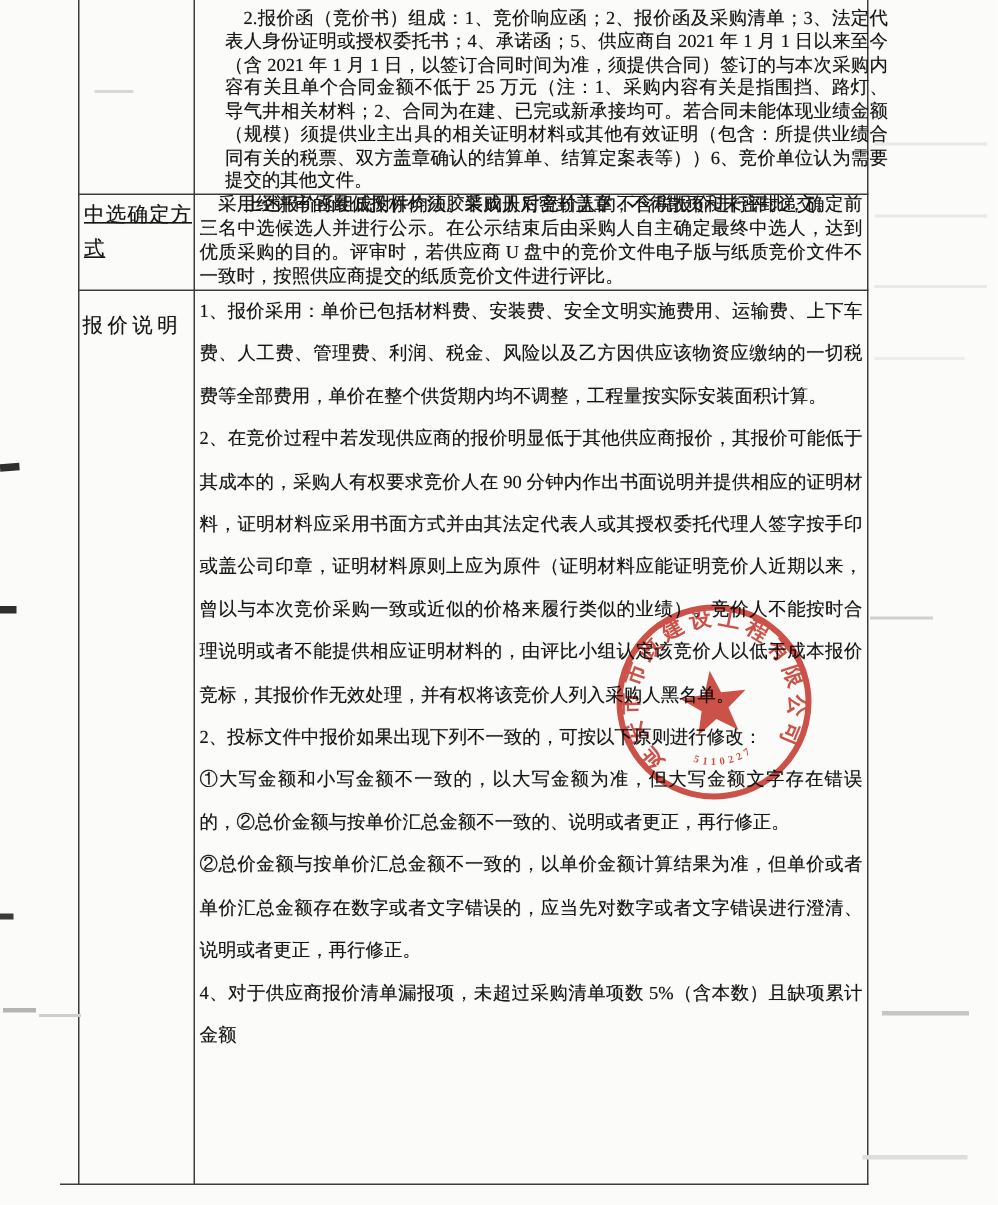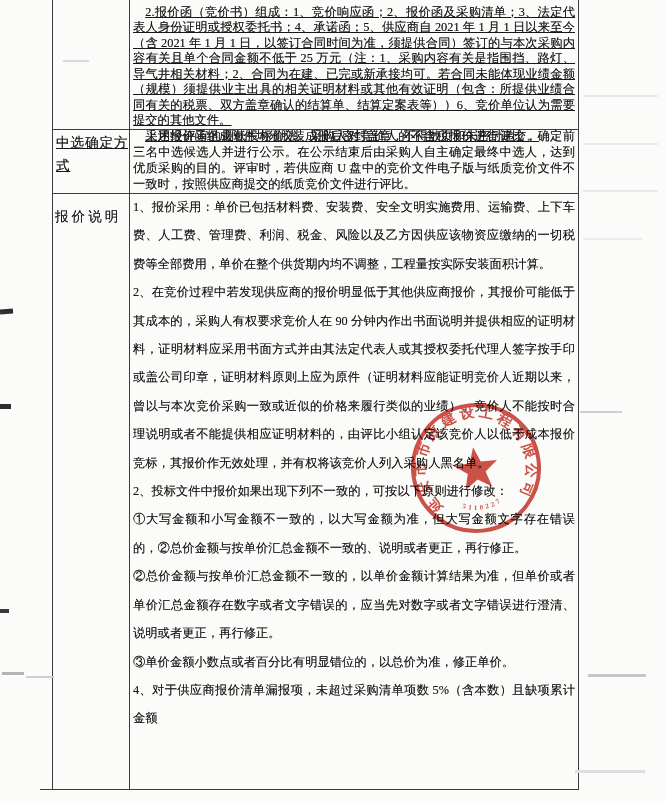--- a/index.html
+++ b/index.html
@@ -15,21 +15,21 @@
   .hl{position:absolute;height:1px;background:#3d3d3d;}
   
   .cell{
     position:absolute;
     text-align:justify;
     text-justify:inter-character;
     text-shadow:0 0 .5px rgba(25,25,25,.55);
   }
   .cell p{margin:0;padding:0;}
   .ti{text-indent:1em;}
-  #row1-content{left:133px;top:5px;width:442px;font-size:12.3px;line-height:15.45px;text-decoration:underline;}
+  #row1-content{left:150px;top:5px;width:442px;font-size:12.3px;line-height:15.45px;}
   #row2-label{left:56px;top:131px;width:72px;font-size:13.6px;line-height:23px;letter-spacing:.5px;text-decoration:underline;}
   #row2-content{left:133px;top:128px;width:442px;font-size:12.3px;line-height:16.1px;}
   #row3-label{left:55px;top:208px;width:76px;font-size:13.6px;letter-spacing:3px;}
   #row3-content{left:133px;top:193px;width:442px;font-size:12.3px;line-height:28.4px;}
   
   .seal{
     position:absolute;left:396px;top:388px;width:160px;height:160px;
     mix-blend-mode:multiply;opacity:.86;
   }
   .seal text{font-family:"Liberation Serif","DejaVu Serif",serif;font-weight:bold;}
@@ -58,21 +58,20 @@
     <p class="ti">采用经评审的最低投标价法。采购人对竞价人的不含税报价进行评比，确定前三名中选候选人并进行公示。在公示结束后由采购人自主确定最终中选人，达到优质采购的目的。评审时，若供应商 U 盘中的竞价文件电子版与纸质竞价文件不一致时，按照供应商提交的纸质竞价文件进行评比。</p>
   </div>
 
   <div class="cell" id="row3-label">报价说明</div>
   <div class="cell" id="row3-content">
     <p>1、报价采用：单价已包括材料费、安装费、安全文明实施费用、运输费、上下车费、人工费、管理费、利润、税金、风险以及乙方因供应该物资应缴纳的一切税费等全部费用，单价在整个供货期内均不调整，工程量按实际安装面积计算。</p>
     <p>2、在竞价过程中若发现供应商的报价明显低于其他供应商报价，其报价可能低于其成本的，采购人有权要求竞价人在 90 分钟内作出书面说明并提供相应的证明材料，证明材料应采用书面方式并由其法定代表人或其授权委托代理人签字按手印或盖公司印章，证明材料原则上应为原件（证明材料应能证明竞价人近期以来，曾以与本次竞价采购一致或近似的价格来履行类似的业绩）。竞价人不能按时合理说明或者不能提供相应证明材料的，由评比小组认定该竞价人以低于成本报价竞标，其报价作无效处理，并有权将该竞价人列入采购人黑名单。</p>
     <p>2、投标文件中报价如果出现下列不一致的，可按以下原则进行修改：</p>
     <p>①大写金额和小写金额不一致的，以大写金额为准，但大写金额文字存在错误的，②总价金额与按单价汇总金额不一致的、说明或者更正，再行修正。</p>
     <p>②总价金额与按单价汇总金额不一致的，以单价金额计算结果为准，但单价或者单价汇总金额存在数字或者文字错误的，应当先对数字或者文字错误进行澄清、说明或者更正，再行修正。</p>
-    <p>③单价金额小数点或者百分比有明显错位的，以总价为准，修正单价。</p>
     <p>4、对于供应商报价清单漏报项，未超过采购清单项数 5%（含本数）且缺项累计金额</p>
   </div>
 
   <svg class="seal" viewBox="0 0 160 160">
     <g transform="rotate(-8 80 80)">
       <circle cx="80" cy="80" r="63" fill="none" stroke="#c8352b" stroke-width="4"></circle>
       <polygon fill="#c8352b" points="80,59 85.6,74.3 101.9,74.9 89,84.9 93.5,100.6 80,91.5 66.5,100.6 71,84.9 58.1,74.9 74.4,74.3"></polygon>
       <defs>
         <path id="sealArc" d="M 42.1 114.1 A 51 51 0 1 1 117.9 114.1" fill="none"></path>
         <path id="sealArcBtm" d="M 59 116.4 A 42 42 0 0 0 101 116.4" fill="none"></path>

